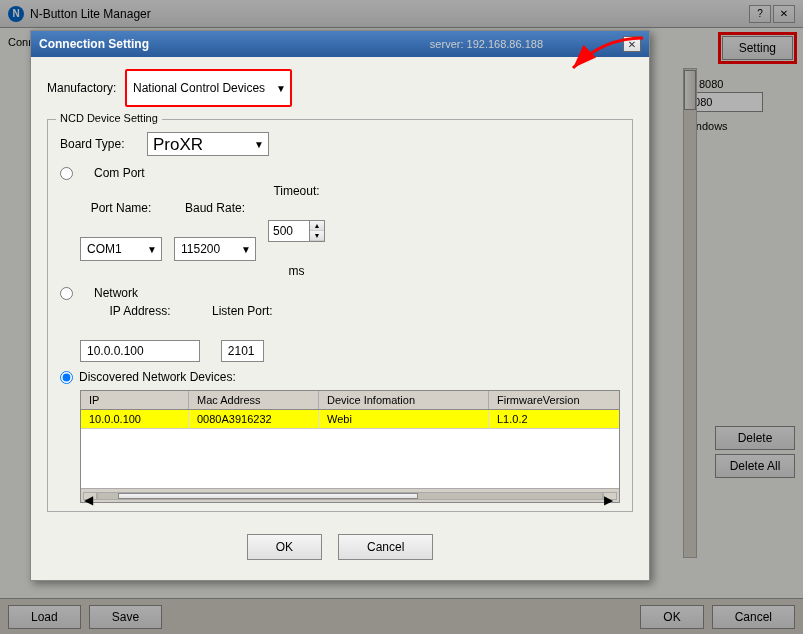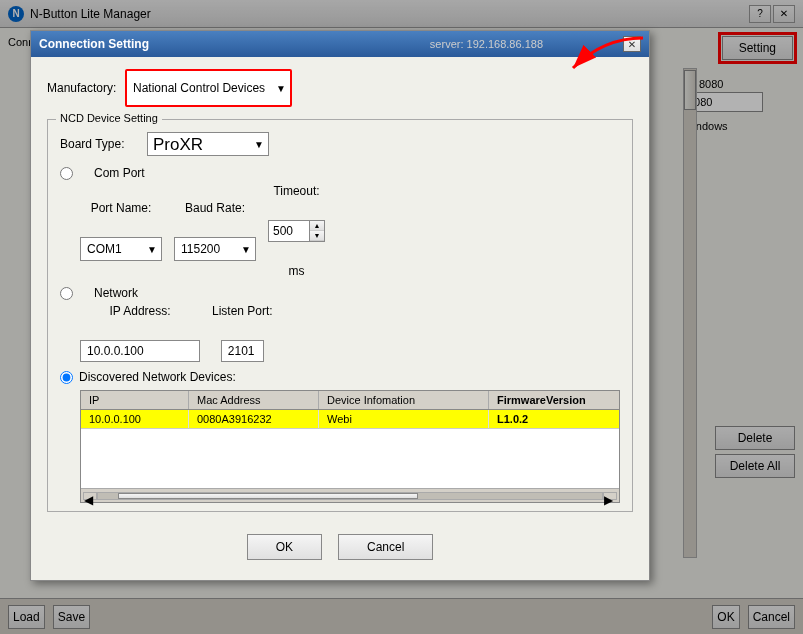--- a/index.html
+++ b/index.html
@@ -67,21 +67,21 @@
       background: #d4d0c8;
       border-top: 1px solid #999;
       display: flex;
       align-items: center;
       padding: 0 8px;
       gap: 8px;
     }
     .bottom-btn {
       background: linear-gradient(to bottom, #f5f5f5, #e0e0e0);
       border: 1px solid #888;
-      padding: 4px 4px;
+      padding: 4px 22px;
       cursor: pointer;
       font-size: 12px;
     }
     .bottom-btn-ok {
       margin-left: auto;
     }
 
     
     .delete-btns {
       position: absolute;
@@ -426,21 +426,21 @@
       width: 12px;
       height: 40px;
       background: linear-gradient(to right, #f0f0ea, #d4d0c8);
       border: 1px solid #888;
       margin: 1px auto;
     }
 
     .col-ip { width: 108px; }
     .col-mac { width: 130px; }
     .col-dev { width: 170px; }
-    .col-fw { width: 120px; font-weight: bold; }
+    .col-fw { width: 120px; }
 
     .window-bg {
       position: absolute;
       top: 28px; left: 0; right: 0; bottom: 36px;
       background: #f0f0ea;
     }
     .right-side-panel {
       position: absolute;
       top: 50px;
       right: 10px;

